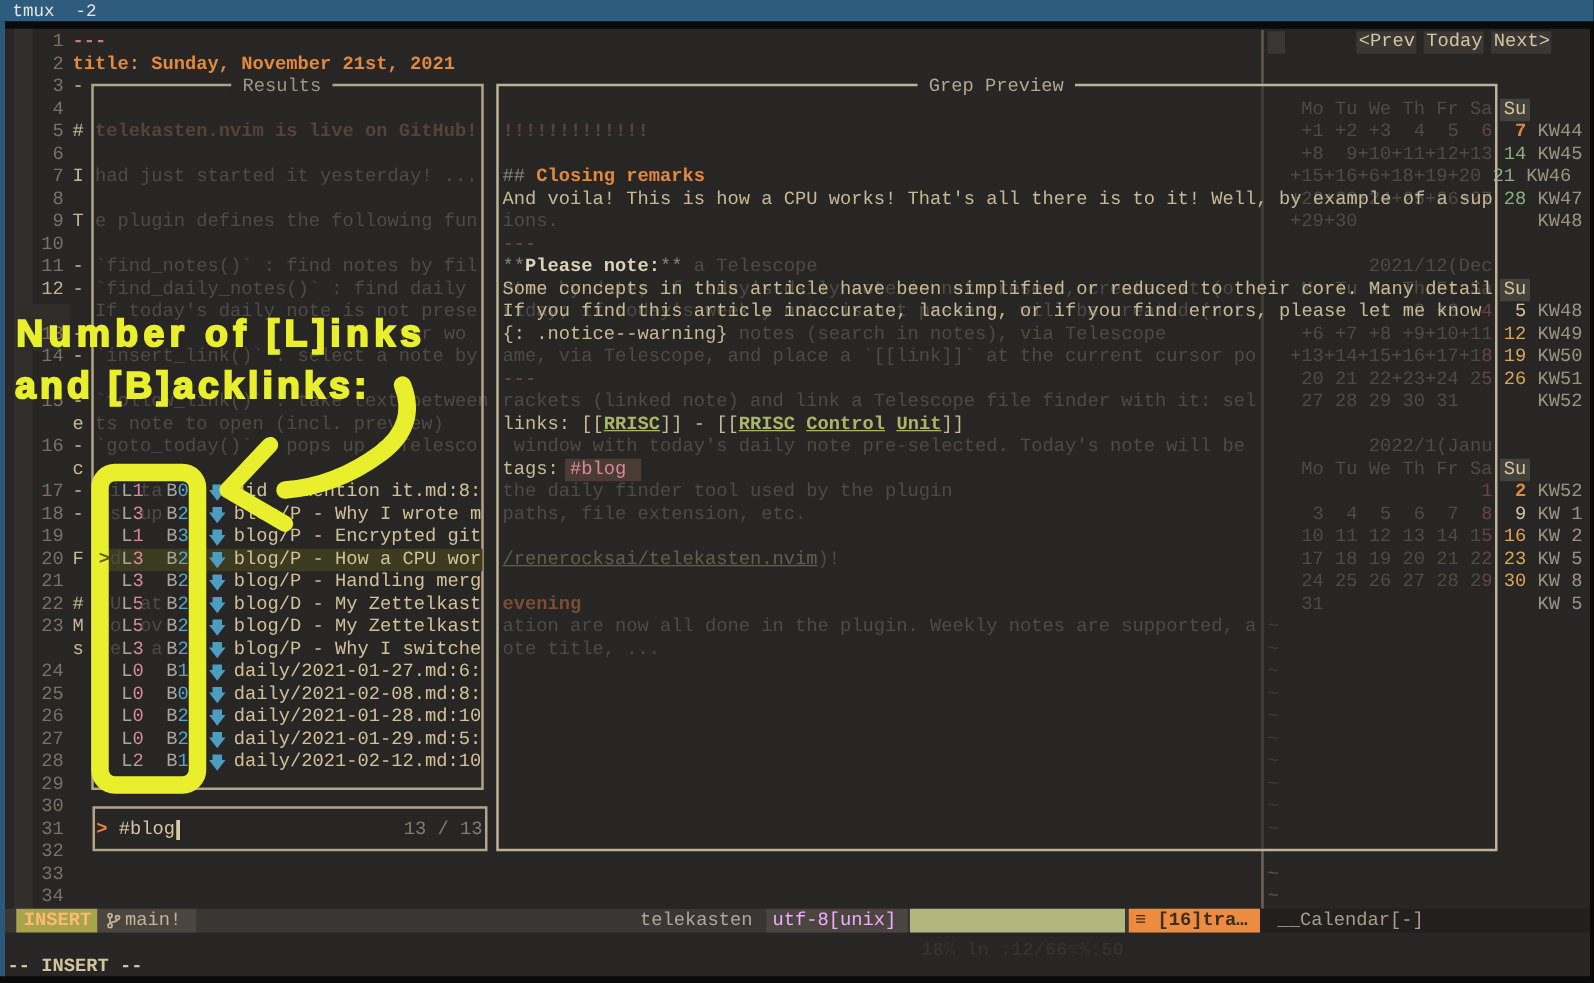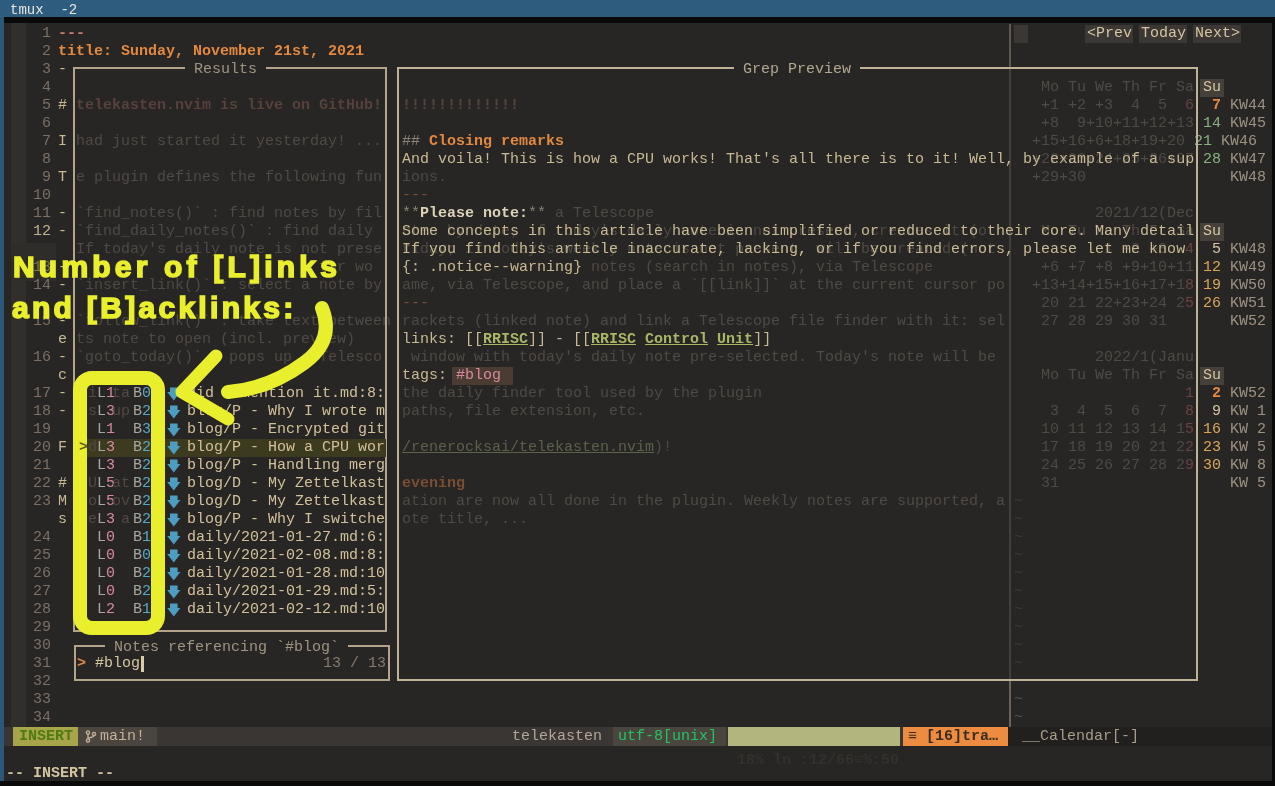--- a/index.html
+++ b/index.html
@@ -198,21 +198,20 @@
 <span style="color:#3f3b37">~</span>
 <span style="color:#3f3b37">~</span>
 <span style="color:#3f3b37">~</span>
 <span style="color:#3f3b37">~</span>
 <span style="color:#57534e">~</span>
 <span style="color:#57534e">~</span></pre>
 <div class="abs" style="left:73px;top:67px;width:314px;height:565px;border:2px solid #b3a489;"></div>
 <div class="abs" style="left:74px;top:645px;width:316px;height:36px;border:2px solid #b3a489;"></div>
 <div class="abs" style="left:397px;top:67px;width:801px;height:614px;border:2px solid #c0b295;"></div>
 <pre style="left:185px;top:61px"><span style="color:#a0947f;background:#272625">&nbsp;Results&nbsp;</span></pre>
-<pre style="left:105px;top:639px"><span style="color:#a0947f;background:#272625">&nbsp;Notes referencing `#blog`&nbsp;</span></pre>
 <pre style="left:734px;top:61px"><span style="color:#b3a78e;background:#272625">&nbsp;Grep Preview&nbsp;</span></pre>
 <div class="abs" style="left:452px;top:367px;width:61px;height:18px;background:#4a3b33"></div>
 <pre style="left:402px;top:133px"><span class="gray">##</span> <span class="org">Closing remarks</span>
 <span class="fg">And voila! This is how a CPU works! That's all there is to it! Well, by example of a sup</span>
 
 
 <span class="gray">**</span><span class="whb">Please note:</span><span class="gray">**</span>
 <span class="fg">Some concepts in this article have been simplified or reduced to their core. Many detail</span>
 <span class="fg">If you find this article inaccurate, lacking, or if you find errors, please let me know </span>
 <span class="fg">{: .notice--warning}</span>
@@ -326,34 +325,34 @@
       <path d="M3 0.5 H10.6 V5 H13.4 L6.8 13.6 L0.2 5 H3 Z" fill="#4d9dc0"></path>
     </svg>
     <svg class="abs" style="left:167px;top:603px" width="14" height="14" viewBox="0 0 14 14">
       <path d="M3 0.5 H10.6 V5 H13.4 L6.8 13.6 L0.2 5 H3 Z" fill="#4d9dc0"></path>
     </svg>
 <pre style="left:77px;top:655px"><span class="org">&gt;</span> <span style="color:#d5c5a1">#blog</span></pre>
 <div class="abs" style="left:141px;top:656px;width:3px;height:16px;background:#d8cba6"></div>
 <pre style="left:323px;top:655px"><span style="color:#867a6c">13 / 13</span></pre>
 <div class="abs" style="left:4px;top:727px;width:1004px;height:19px;background:#393633"></div>
 <div class="abs" style="left:13px;top:727px;width:65px;height:19px;background:#a8a44c"></div>
-<pre style="left:19px;top:728px"><b style="color:#4d7c0f">INSERT</b></pre>
+<pre style="left:19px;top:728px"><b style="color:#fdba74">INSERT</b></pre>
 <div class="abs" style="left:78px;top:727px;width:79px;height:19px;background:#4b4540"></div>
 <svg class="abs" style="left:85px;top:730px" width="12" height="13" viewBox="0 0 12 13">
       <g stroke="#c2b299" stroke-width="1.4" fill="none">
         <circle cx="3" cy="2.5" r="1.6"></circle>
         <circle cx="3" cy="10.5" r="1.6"></circle>
         <circle cx="9" cy="4" r="1.6"></circle>
         <path d="M3 4 V9 M9 5.5 C9 8 3 7 3 9"></path>
       </g>
     </svg>
 <pre style="left:100px;top:728px"><span style="color:#c2b299">main!</span></pre>
 <pre style="left:512px;top:728px"><span style="color:#b3a698">telekasten</span></pre>
 <div class="abs" style="left:613px;top:727px;width:113px;height:19px;background:#4b4540"></div>
-<pre style="left:618px;top:728px"><span style="color:#22c55e">utf-8[unix]</span></pre>
+<pre style="left:618px;top:728px"><span style="color:#f0abfc">utf-8[unix]</span></pre>
 <div class="abs" style="left:728px;top:727px;width:172px;height:19px;background:#b2b67e"></div>
 <pre style="left:737px;top:752px"><b style="color:#33312a">18% ln :12/66≡%:50</b></pre>
 <div class="abs" style="left:903px;top:727px;width:105px;height:19px;background:#ed8b40"></div>
 <pre style="left:908px;top:728px"><b style="color:#3a2e20">≡ [16]tra…</b></pre>
 <div class="abs" style="left:1008px;top:727px;width:264px;height:19px;background:#22201e"></div>
 <pre style="left:1022px;top:728px"><span style="color:#a99c88">__Calendar[-]</span></pre>
 <pre style="left:6px;top:765px"><b style="color:#d2c49e">-- INSERT --</b></pre>
 <svg class="abs" style="left:0;top:0" width="1275" height="786" viewBox="0 0 1275 786">
 <g fill="none" stroke="#e9ef2c" stroke-linecap="round" stroke-linejoin="round">
 <rect x="80" y="378" width="78" height="250" rx="12" stroke-width="14"></rect>

